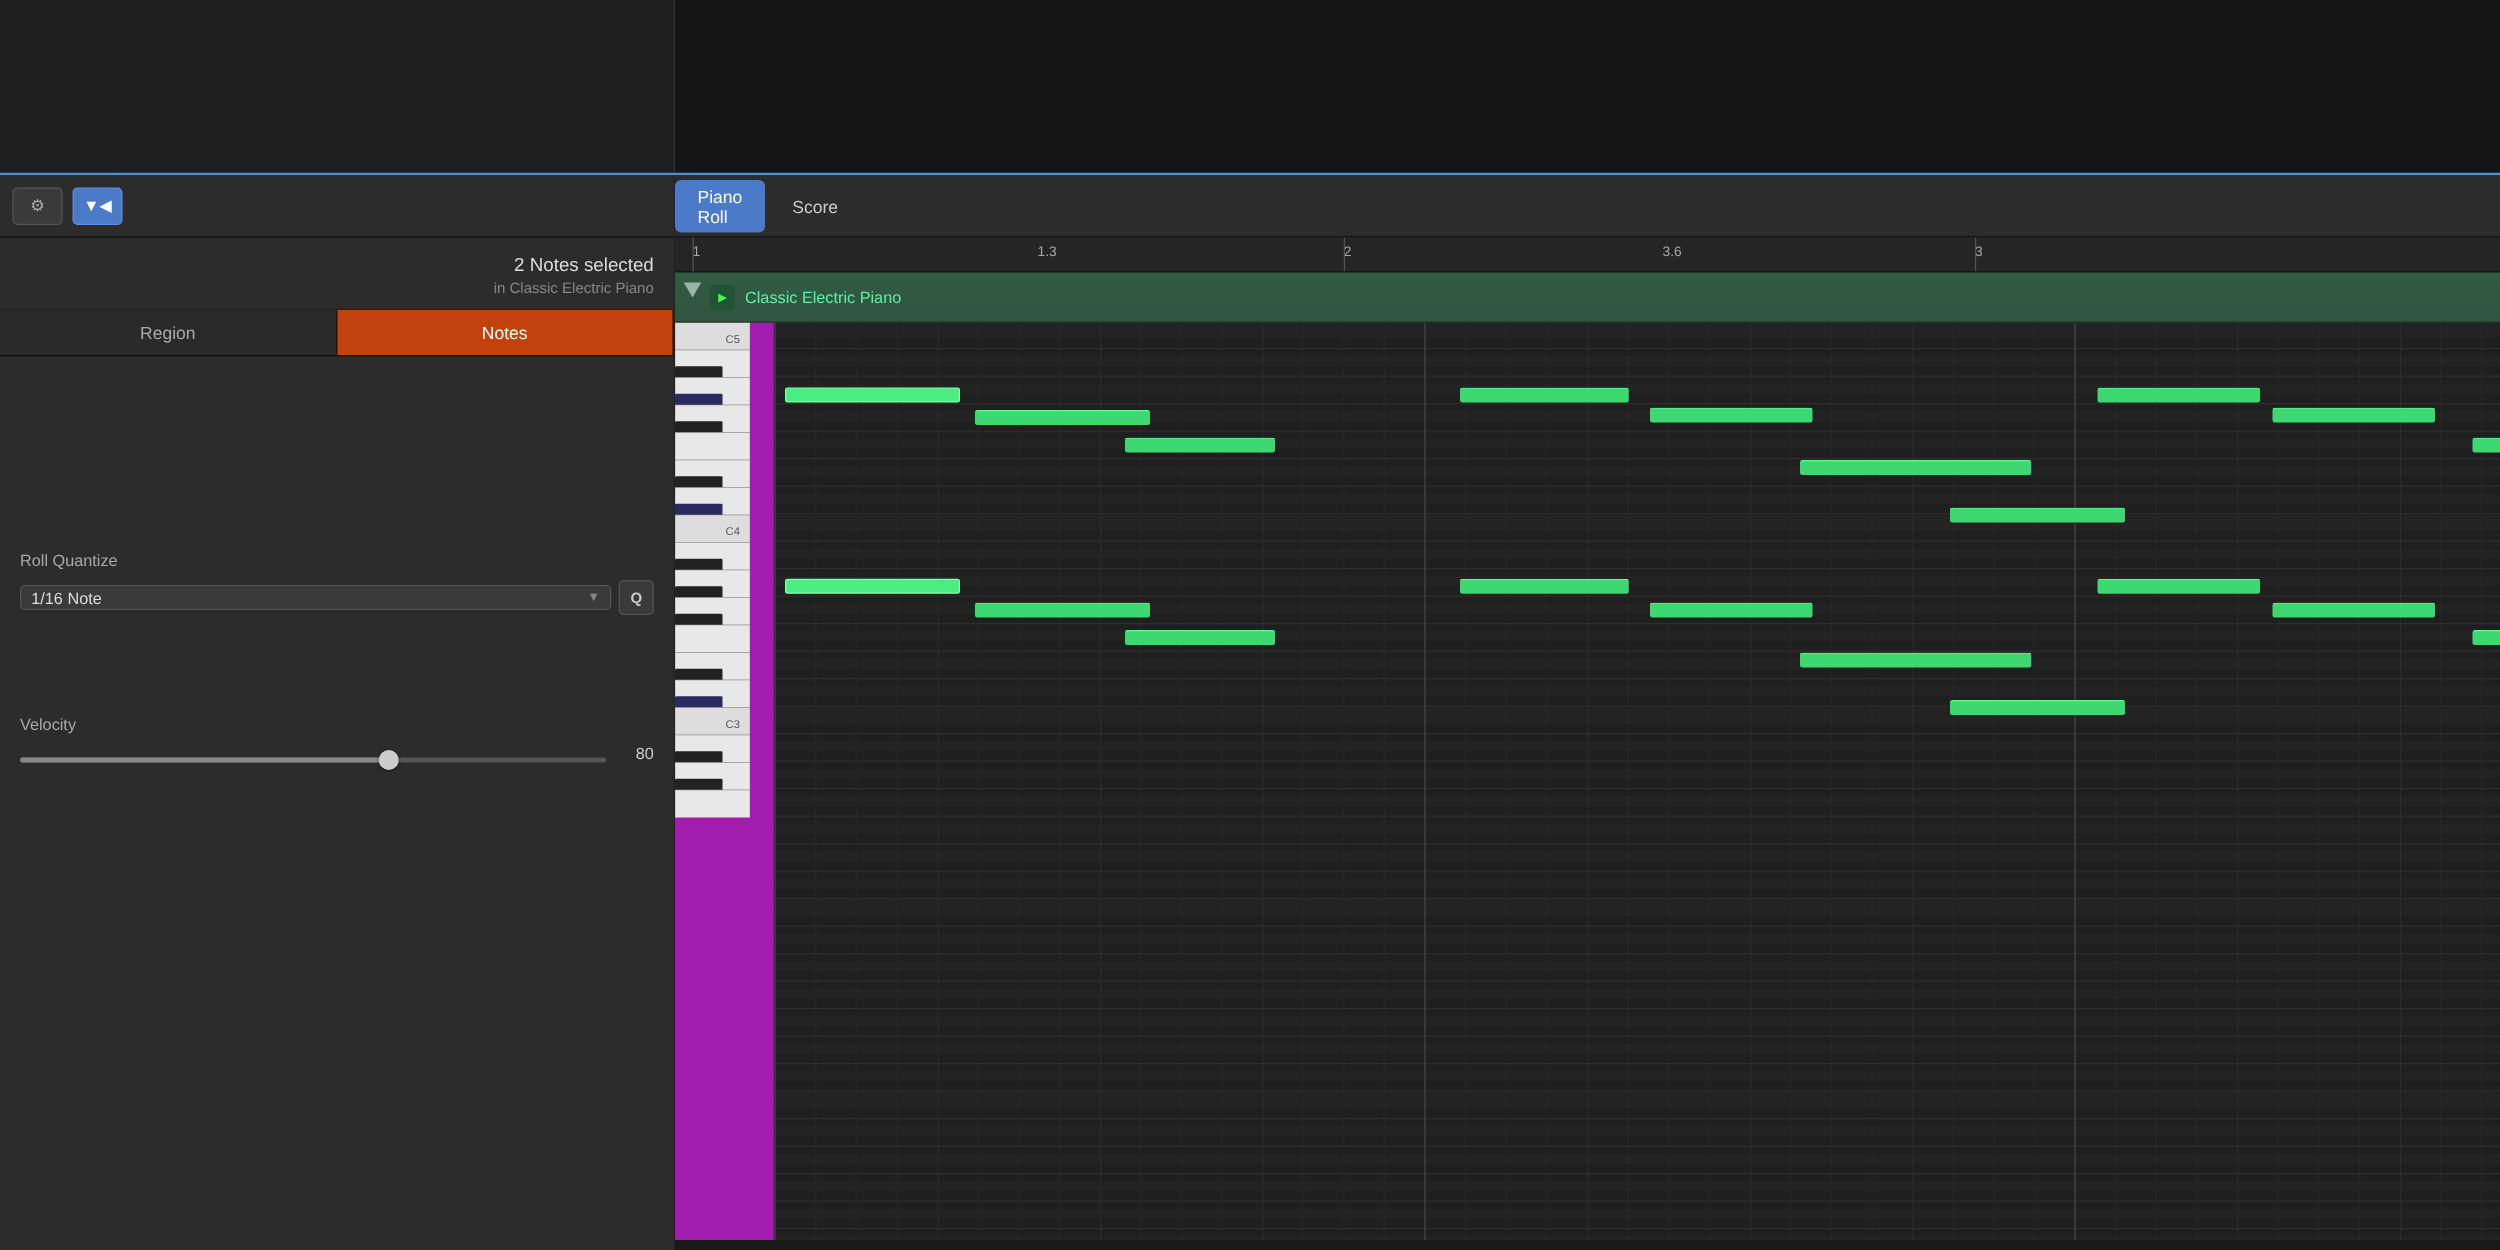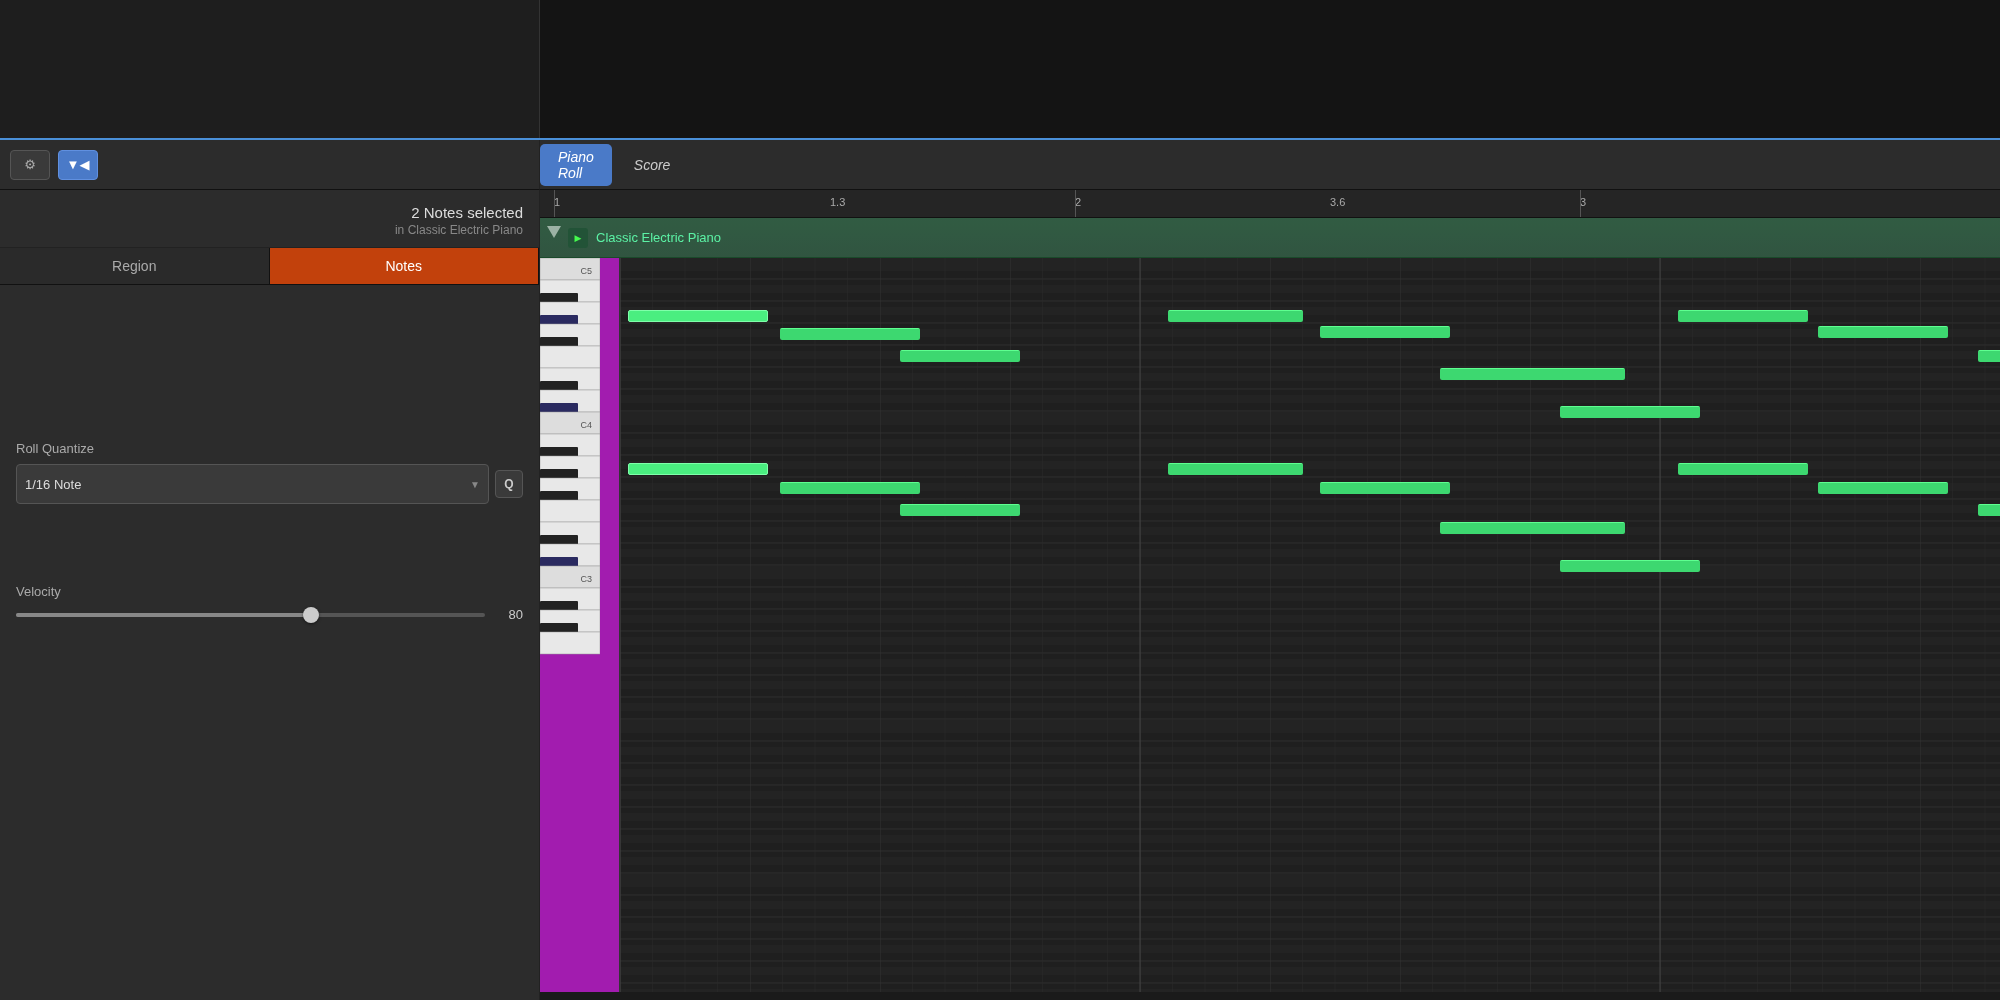--- a/index.html
+++ b/index.html
@@ -121,21 +121,21 @@
       font-size: 13px;
       color: #aaa;
     }
     .param-select-row {
       display: flex;
       gap: 6px;
       align-items: center;
     }
     .param-select {
       flex: 1;
-      height: 40px;
+      height: 20px;
       background: #3a3a3a;
       border: 1px solid #555;
       border-radius: 4px;
       color: #ddd;
       font-size: 13px;
       padding: 0 8px;
       display: flex;
       align-items: center;
       justify-content: space-between;
       cursor: pointer;
@@ -157,21 +157,21 @@
       color: #ccc;
       cursor: pointer;
       font-weight: bold;
     }
 
     .velocity-section {
       margin-top: 60px;
     }
     .slider-row {
       display: flex;
-      align-items: center;
+      align-items: flex-end;
       gap: 10px;
     }
     .slider-track {
       flex: 1;
       height: 4px;
       background: #555;
       border-radius: 2px;
       position: relative;
     }
     .slider-fill {
@@ -339,21 +339,21 @@
       <div class="left-toolbar">
         <div class="toolbar-btn">
           <span>⚙</span>
         </div>
         <div class="toolbar-btn active">
           <span>▼◀</span>
         </div>
       </div>
 
       <div style="flex:1; display:flex; align-items:center; justify-content:flex-end; padding-right:20px;">
-        <div style="display:flex; gap:4px; align-items:center;font-style:italic;">
+        <div style="display:flex; gap:4px; align-items:center;">
           <div class="view-tab active">Piano Roll</div>
           <div class="view-tab">Score</div>
         </div>
       </div>
     </div>
 
     <div class="info-section">
       <div class="info-selected">2 Notes selected</div>
       <div class="info-instrument">in Classic Electric Piano</div>
     </div>

